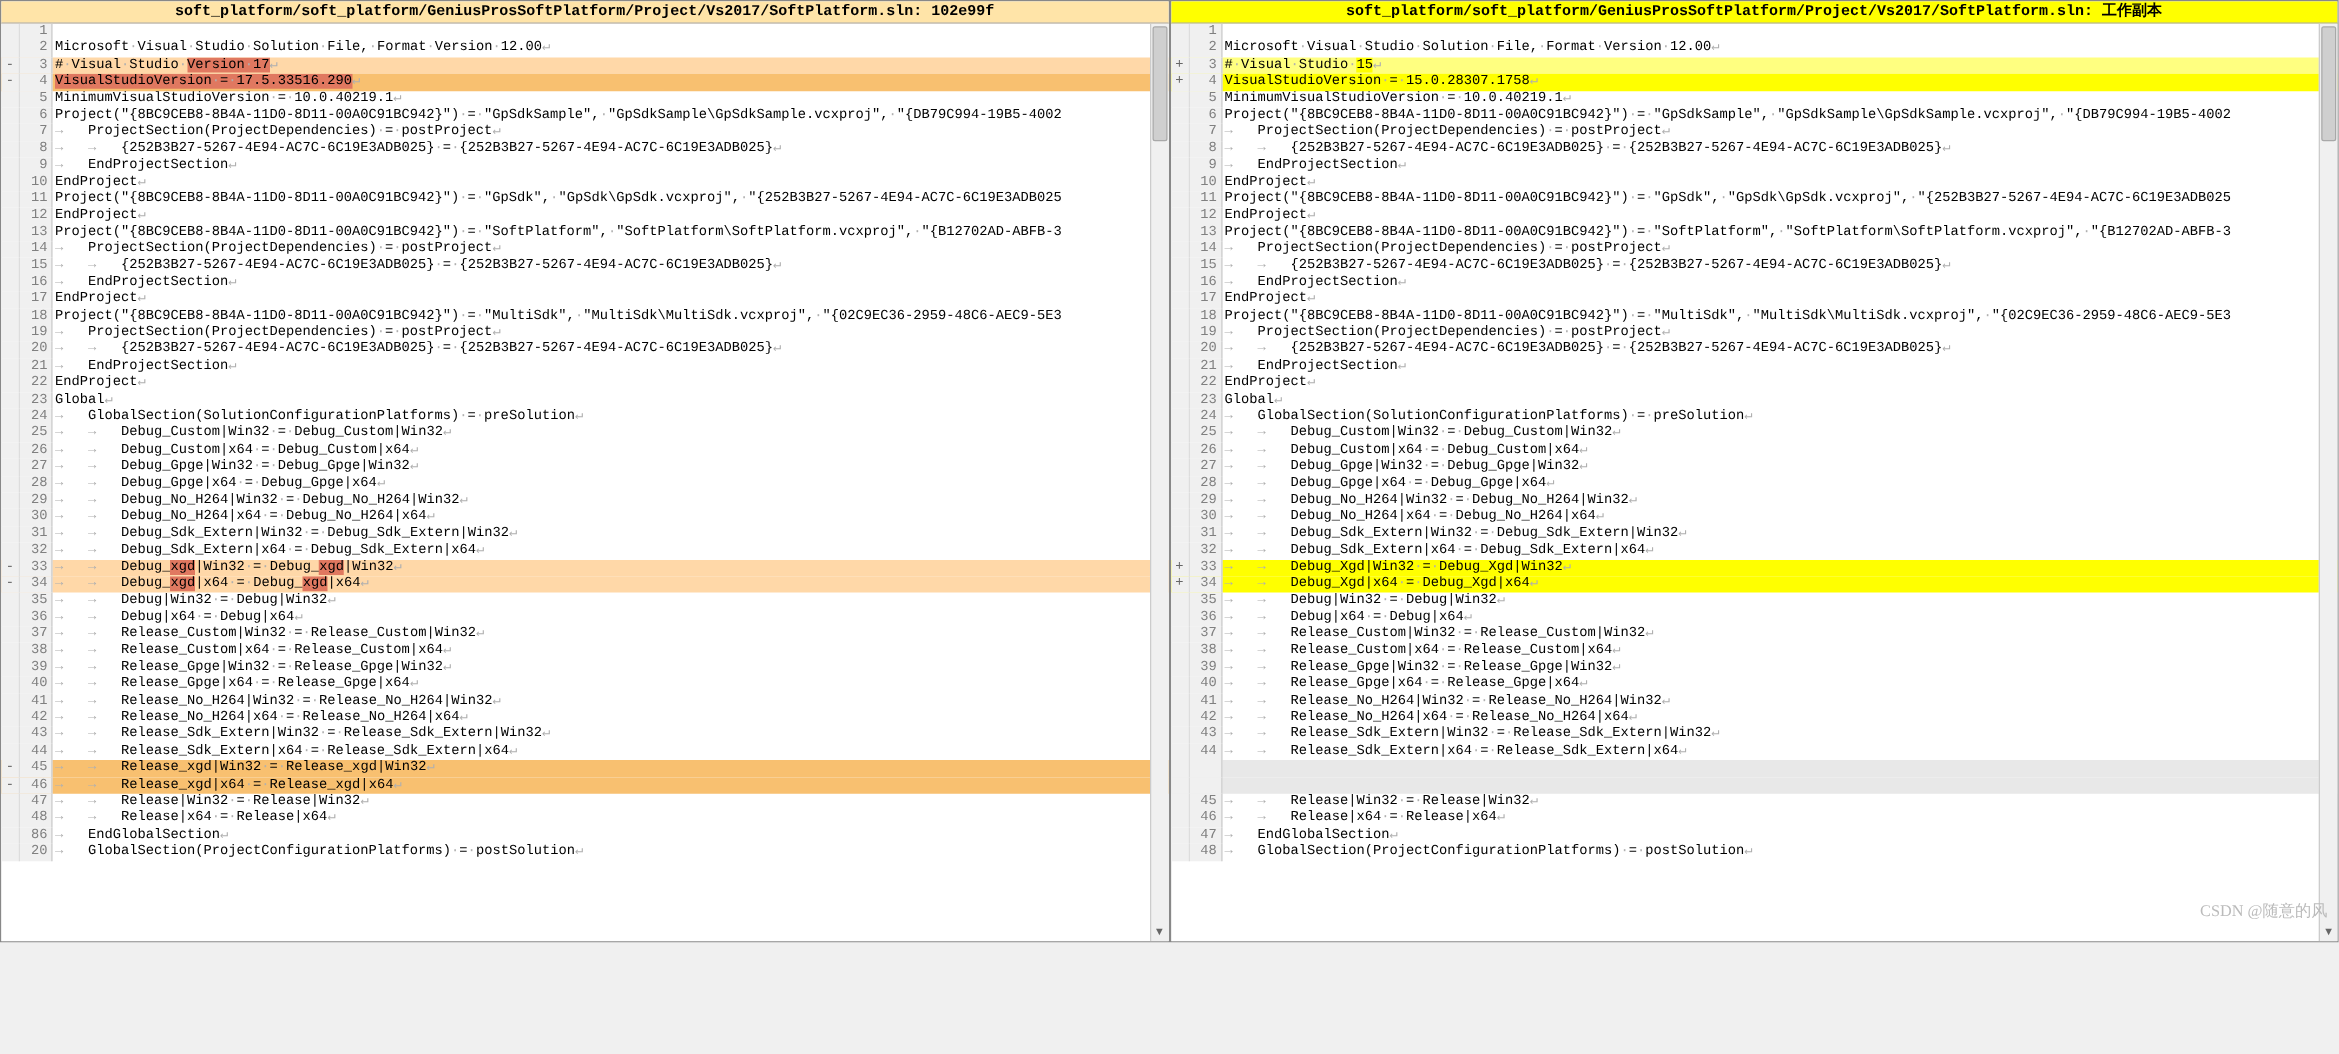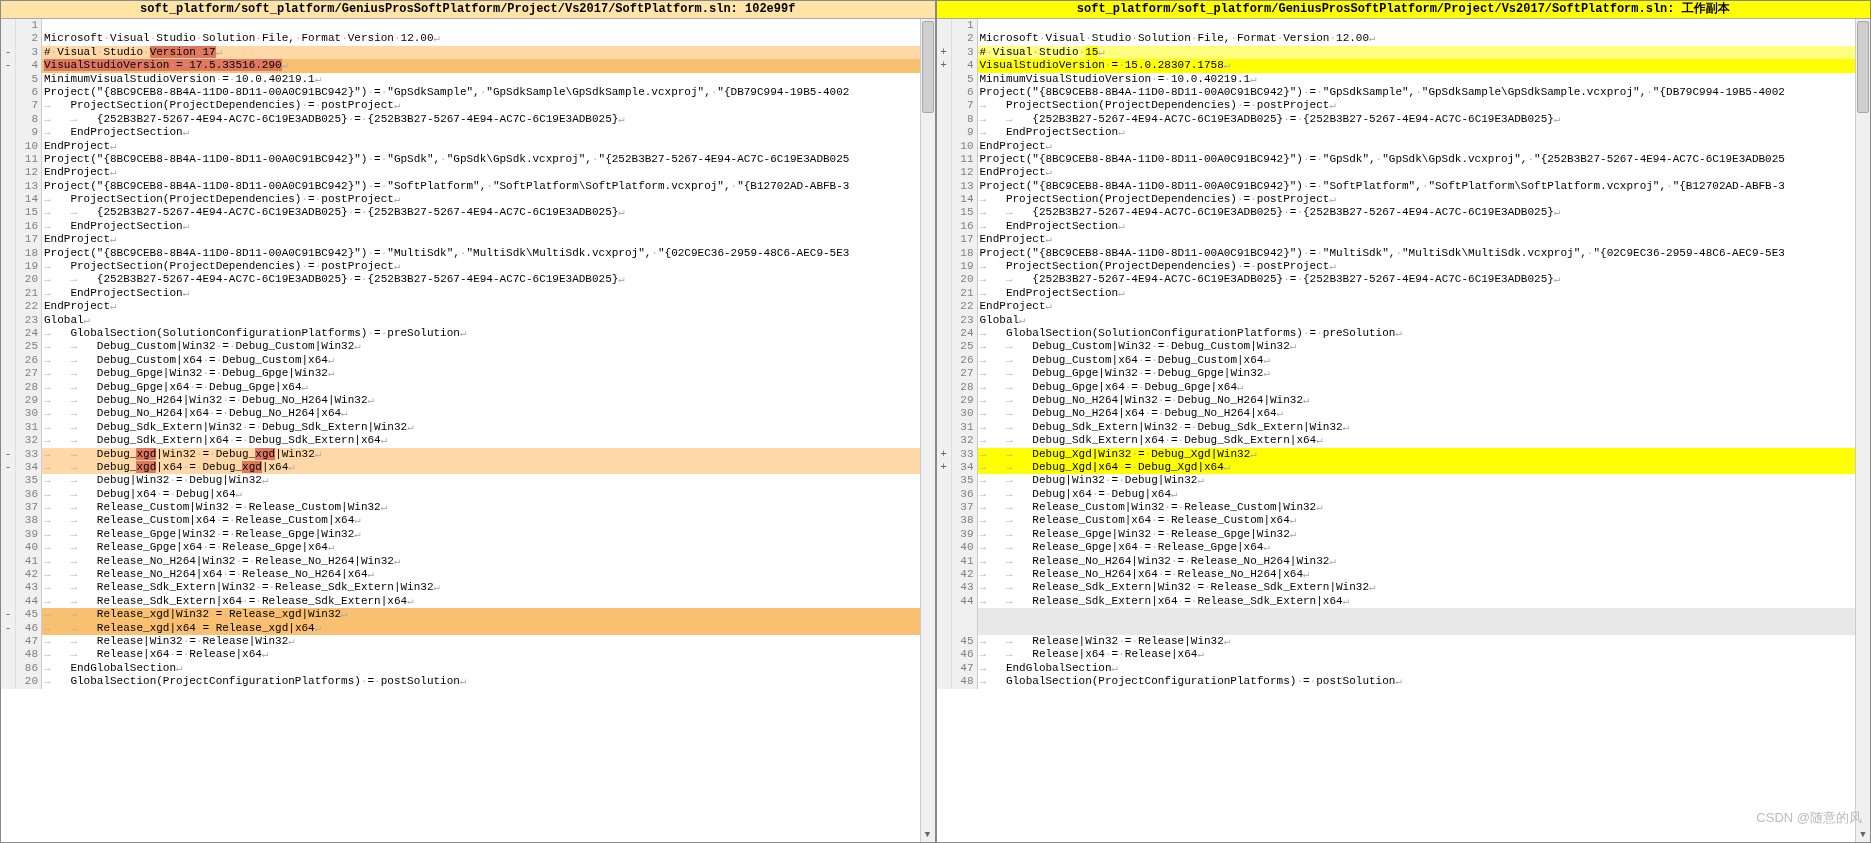--- a/index.html
+++ b/index.html
@@ -1,16 +1,16 @@
 <!DOCTYPE html>
 <html><head>
 <meta charset="utf-8">
 <style>
   html,body{margin:0;padding:0;font-family:Consolas,"Courier New",monospace;font-size:11px;background:#f0f0f0;color:#000;line-height:13px;overflow:hidden}
-  .wrap{display:flex;width:1871px;height:843px;box-sizing:border-box}
+  .wrap{display:flex;width:1871px;height:754px;box-sizing:border-box}
   .pane{flex:1;display:flex;flex-direction:column;border:1px solid #888;box-sizing:border-box;overflow:hidden;position:relative}
   .title{font-weight:bold;text-align:center;padding:2px 0;border-bottom:1px solid #aaa;font-size:12px}
   .title-left{background:#ffe4a8}
   .title-right{background:#ffff00}
   .body{flex:1;overflow:hidden;position:relative;background:#fff}
   .rows{position:absolute;inset:0;overflow:hidden}
   .row{display:flex;height:13.4px;white-space:pre}
   .mk{width:14px;flex:none;text-align:center;color:#666;background:#f0f0f0;border-right:1px solid #ddd}
   .ln{width:22px;flex:none;text-align:right;padding-right:3px;color:#808080;background:#f0f0f0;border-right:1px solid #ccc}
   .tx{flex:1;padding-left:2px;overflow:hidden;text-overflow:clip}
@@ -23,21 +23,21 @@
   
   .chip-rm{background:#e07860;color:#000}
   .chip-add{background:#ffff00;color:#000}
   
   .ws{color:#b0b0b0}
   
   .vscroll{position:absolute;right:0;top:0;bottom:0;width:14px;background:#f0f0f0;border-left:1px solid #ccc}
   .thumb{position:absolute;left:1px;right:1px;top:2px;height:90px;background:#cfcfcf;border:1px solid #a8a8a8;border-radius:2px}
   .arrow{position:absolute;left:0;right:0;height:14px;display:flex;align-items:center;justify-content:center;color:#666;font-size:9px}
   .arrow.up{top:0}.arrow.dn{bottom:0}
-  .watermark{position:absolute;right:8px;bottom:18px;color:#bbb;font-family:Liberation Sans, sans-serif;font-size:13px;pointer-events:none}
+  .watermark{position:absolute;right:8px;bottom:18px;color:#bbb;font-family:Liberation Serif, serif;font-size:13px;pointer-events:none}
 </style>
 </head>
 <body>
 
 <div class="wrap">
 
   <div class="pane">
     <div class="title title-left">soft_platform/soft_platform/GeniusProsSoftPlatform/Project/Vs2017/SoftPlatform.sln: 102e99f</div>
     <div class="body">
       <div class="rows" id="rows-left">

